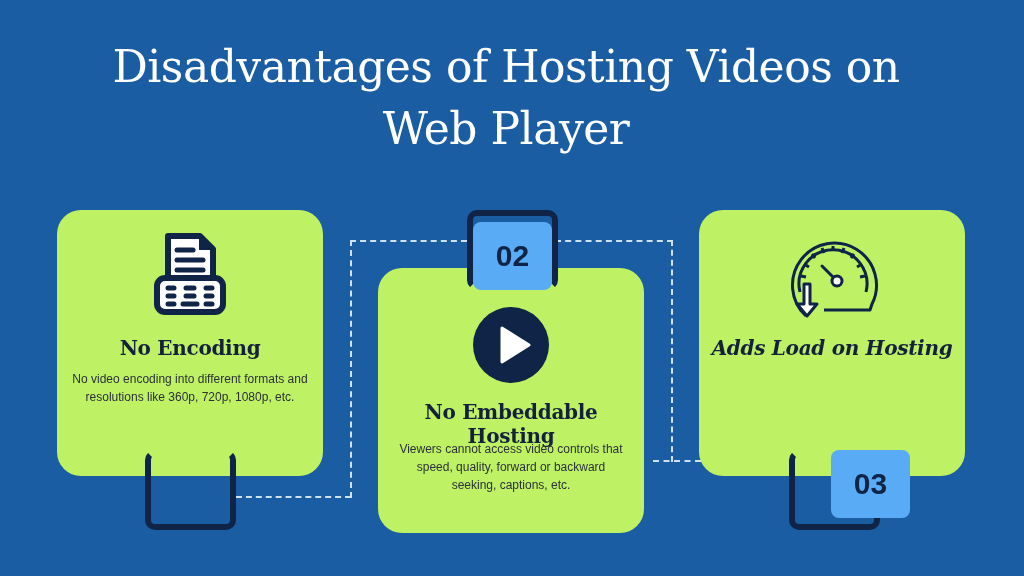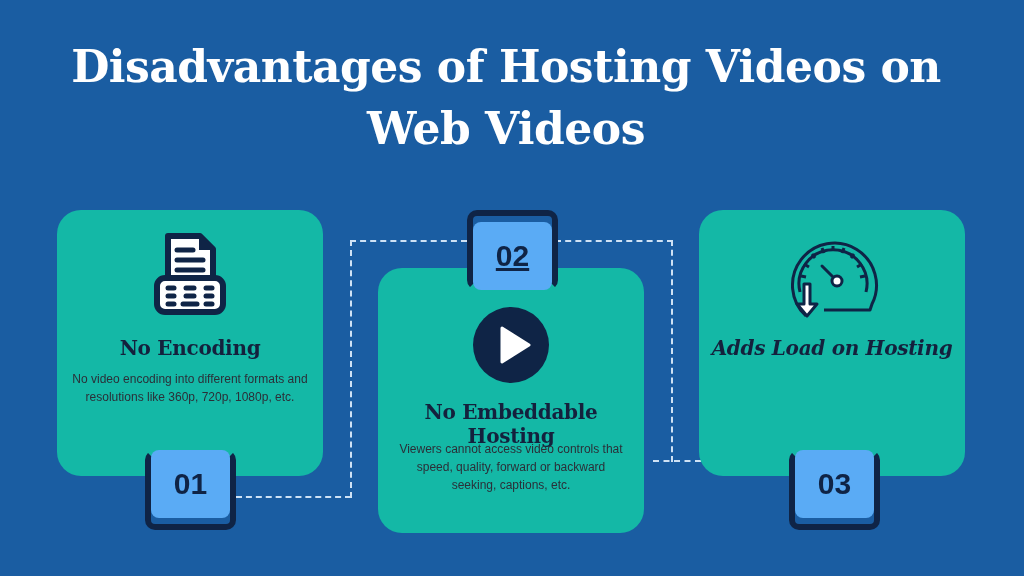--- a/index.html
+++ b/index.html
@@ -5,26 +5,26 @@
   html, body { margin: 0; padding: 0; }
   body {
     width: 1024px; height: 576px; overflow: hidden;
     background: #1a5da2;
     position: relative;
     font-family: "Liberation Sans", sans-serif;
   }
   .title {
     position: absolute; left: 0; top: 36px; width: 1012px;
     text-align: center; color: #ffffff;
-    font-family: "DejaVu Serif", serif; font-weight: bold;
+    font-family: "DejaVu Serif", serif; font-weight: normal;
     font-size: 44px; line-height: 62px; letter-spacing: -0.5px;
   }
   .dash { position: absolute; border-color: #cfe2f5; border-style: dashed; border-width: 0; }
   .card {
-    position: absolute; background: #14b8a6; border-radius: 24px;
+    position: absolute; background: #bef264; border-radius: 24px;
     width: 266px; height: 266px; box-sizing: border-box;
     text-align: center;
   }
   .card .icon { position: absolute; left: 50%; transform: translateX(-50%); }
   .card .heading {
     position: absolute; left: 0; width: 100%;
     font-family: "DejaVu Serif", serif; font-weight: bold;
     font-size: 20px; color: #14213d; letter-spacing: -0.3px;
   }
   .card .desc {
@@ -43,21 +43,21 @@
     background: #5aabf5; border-radius: 8px;
     display: flex; align-items: center; justify-content: center;
     font-family: "Liberation Sans", sans-serif; font-weight: bold; font-size: 30px; color: #0f2446;
   }
 </style>
 </head>
 <body>
 
 <div class="title">
   <div>Disadvantages of Hosting Videos on</div>
-  <div>Web Videos</div>
+  <div>Web Player</div>
 </div>
 
 <div class="dash" style="left:236px; top:496px; width:115px; border-top-width:2px;"></div>
 <div class="dash" style="left:350px; top:240px; height:258px; border-left-width:2px;"></div>
 <div class="dash" style="left:350px; top:240px; width:117px; border-top-width:2px;"></div>
 <div class="dash" style="left:555px; top:240px; width:118px; border-top-width:2px;"></div>
 <div class="dash" style="left:671px; top:240px; height:222px; border-left-width:2px;"></div>
 <div class="dash" style="left:653px; top:460px; width:48px; border-top-width:2px;"></div>
 
 <div class="card" style="left:57px; top:210px;">
@@ -116,24 +116,23 @@
       <line x1="38" y1="34" x2="50" y2="46" stroke="#0f2446" stroke-width="3" stroke-linecap="round"></line>
       <circle cx="53" cy="49" r="5" fill="#fff" stroke="#0f2446" stroke-width="3"></circle>
       <path d="M20 52 H26 V72 H33 L23 84 L13 72 H20 Z" fill="#fff" stroke="#0f2446" stroke-width="3" stroke-linejoin="round"></path>
     </svg>
   </div>
   <div class="heading" style="top:126px;">Adds Load on Hosting</div>
 </div>
 
 <div class="badge" style="left:145px; top:450px;">
   <div class="frame" style="border-top-color:transparent;"></div>
-  <div class="inner" style="top:0;">01</div>
 </div>
 
 <div class="badge" style="left:467px; top:210px;">
   <div class="frame" style="border-bottom-color:transparent;"></div>
-  <div class="inner" style="top:12px;text-decoration:underline;">02</div>
+  <div class="inner" style="top:12px;">02</div>
 </div>
 
 <div class="badge" style="left:789px; top:450px;">
   <div class="frame" style="border-top-color:transparent;"></div>
-  <div class="inner" style="top:0;">03</div>
+  <div class="inner" style="top:0;margin-left:36px;">03</div>
 </div>
 
 </body></html>

